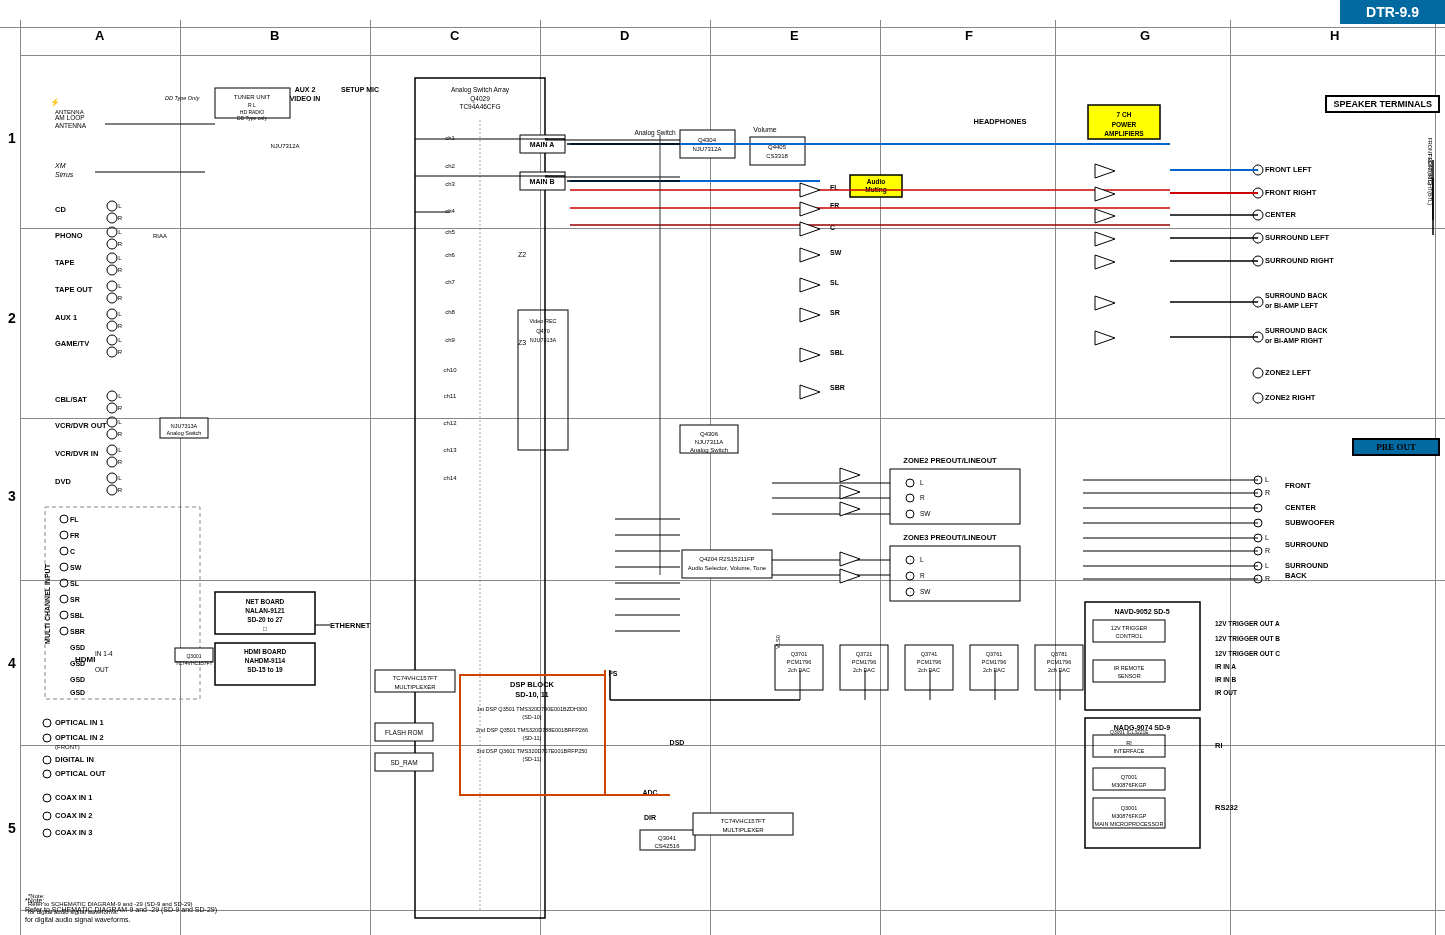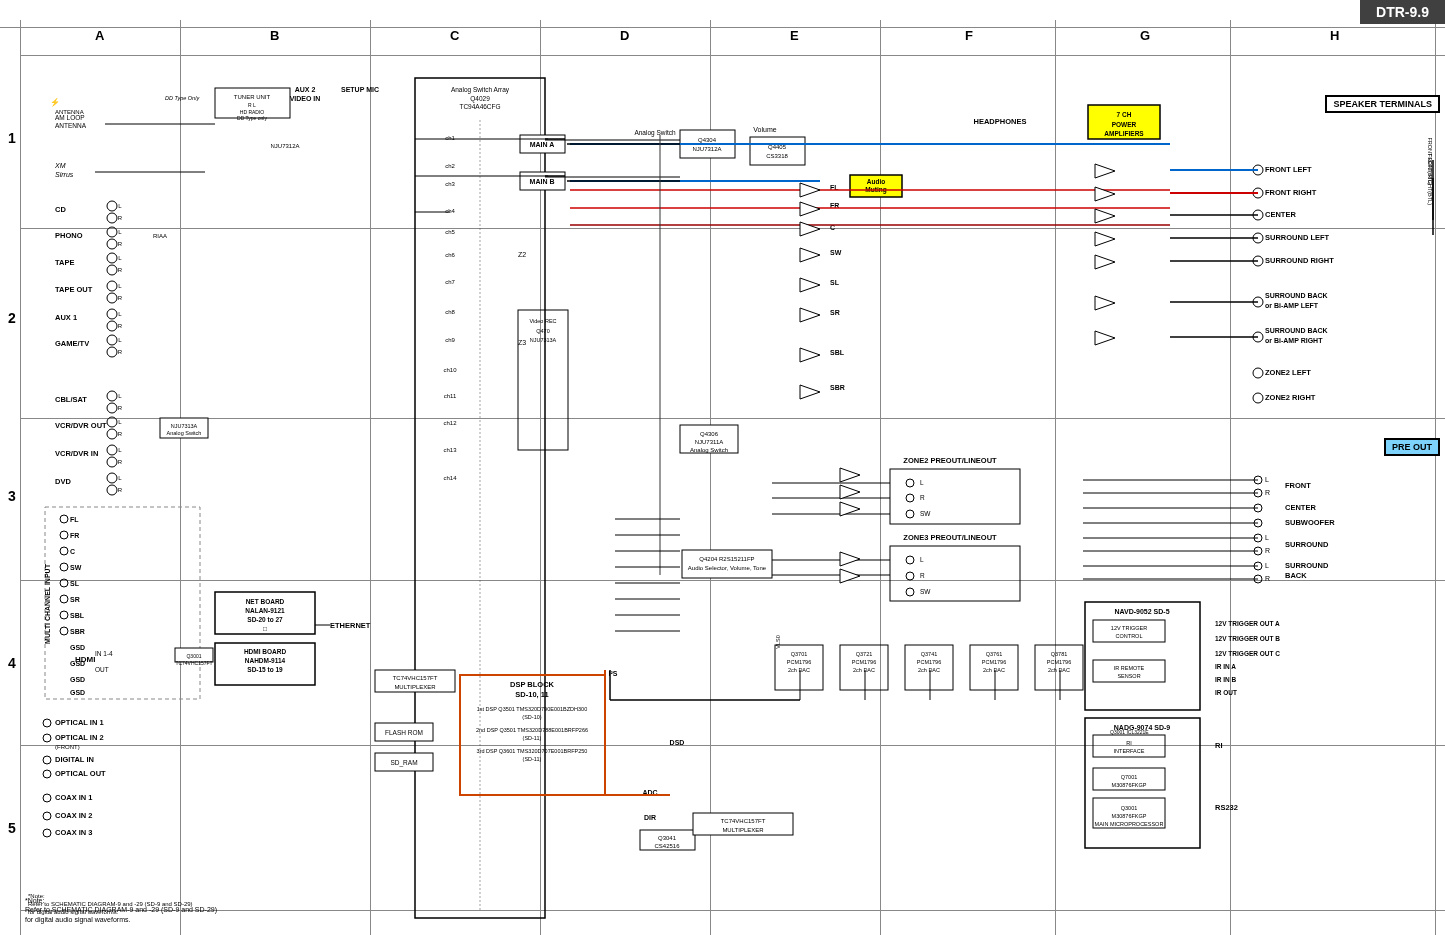--- a/index.html
+++ b/index.html
@@ -17,25 +17,25 @@
       height: 935px;
       position: relative;
       background: #fff;
     }
 
     
     #title-badge {
       position: absolute;
       top: 0;
       right: 0;
-      background: #404040;
+      background: #0369a1;
       color: #fff;
       font-size: 14px;
       font-weight: bold;
-      padding: 4px 16px;
+      padding: 4px 26px;
       z-index: 100;
     }
 
     
     .col-header {
       position: absolute;
       top: 28px;
       font-size: 13px;
       font-weight: bold;
       color: #000;
@@ -118,24 +118,25 @@
       background: #fff;
       margin-left: 38px;
     }
 
     
     #pre-out-box {
       position: absolute;
       top: 438px;
       right: 5px;
       border: 2px solid #000;
-      padding: 2px 6px;
+      padding: 2px 22px;
       font-size: 9px;
       font-weight: bold;
-      background: #7dd3fc;
+      background: #0369a1;
+      font-family: Liberation Serif, serif;
     }
 
     
     #note-section {
       position: absolute;
       bottom: 10px;
       left: 25px;
       font-size: 7px;
       color: #000;
       line-height: 1.4;

